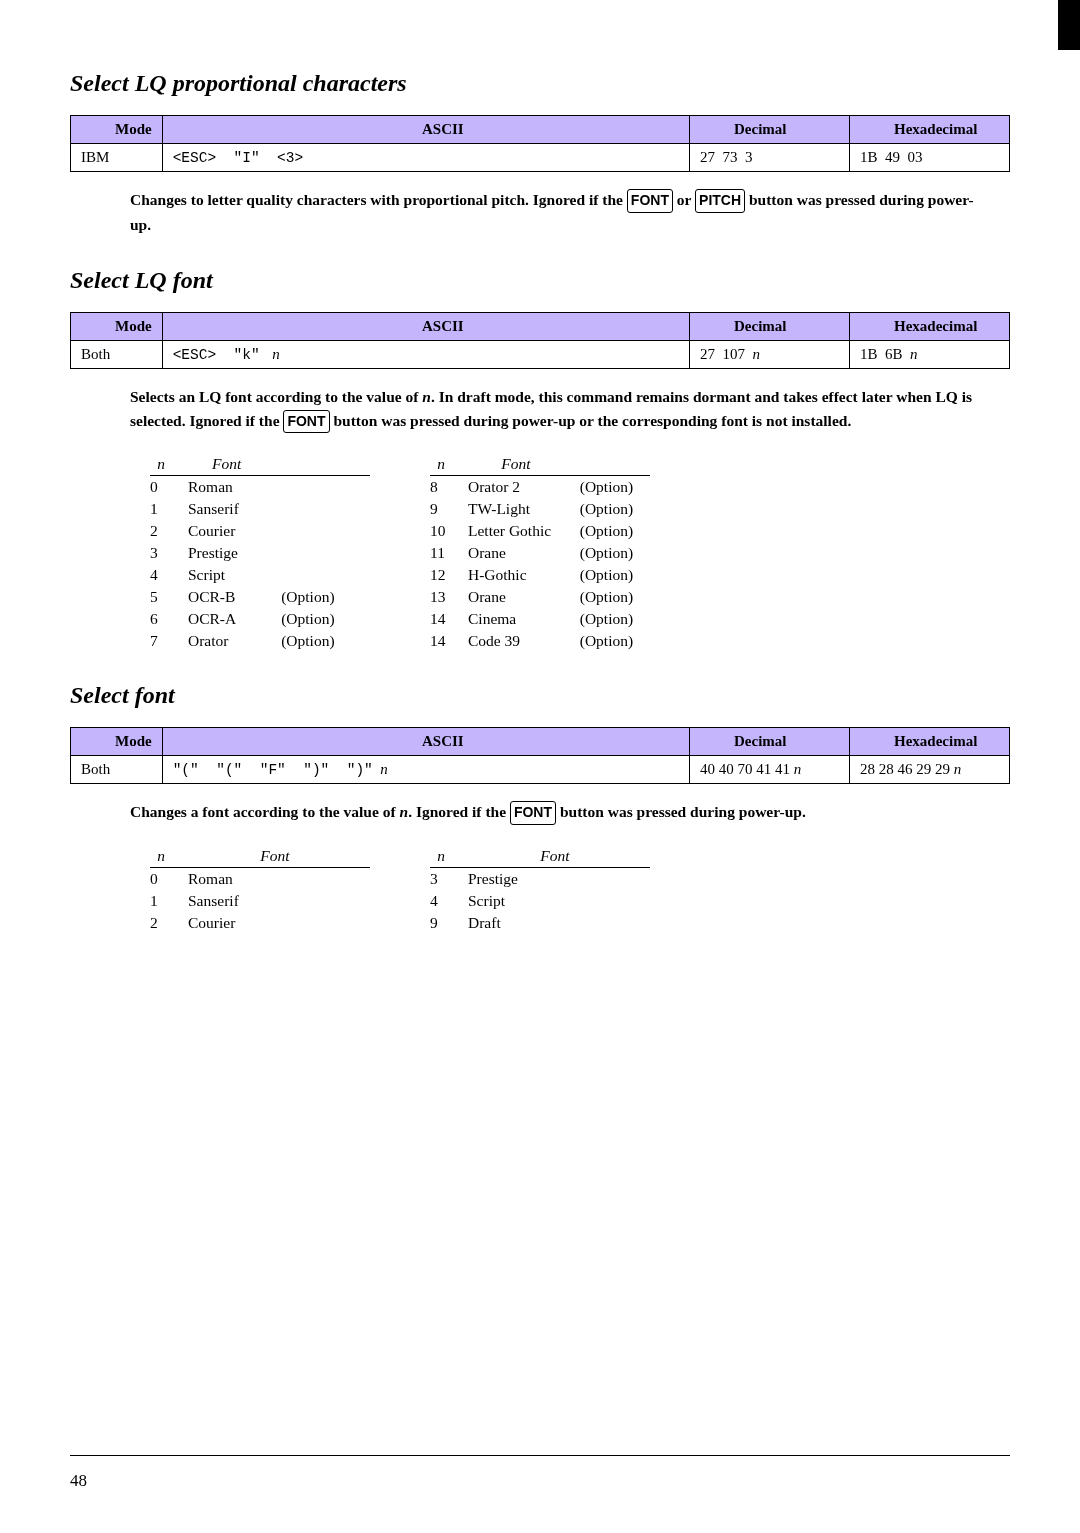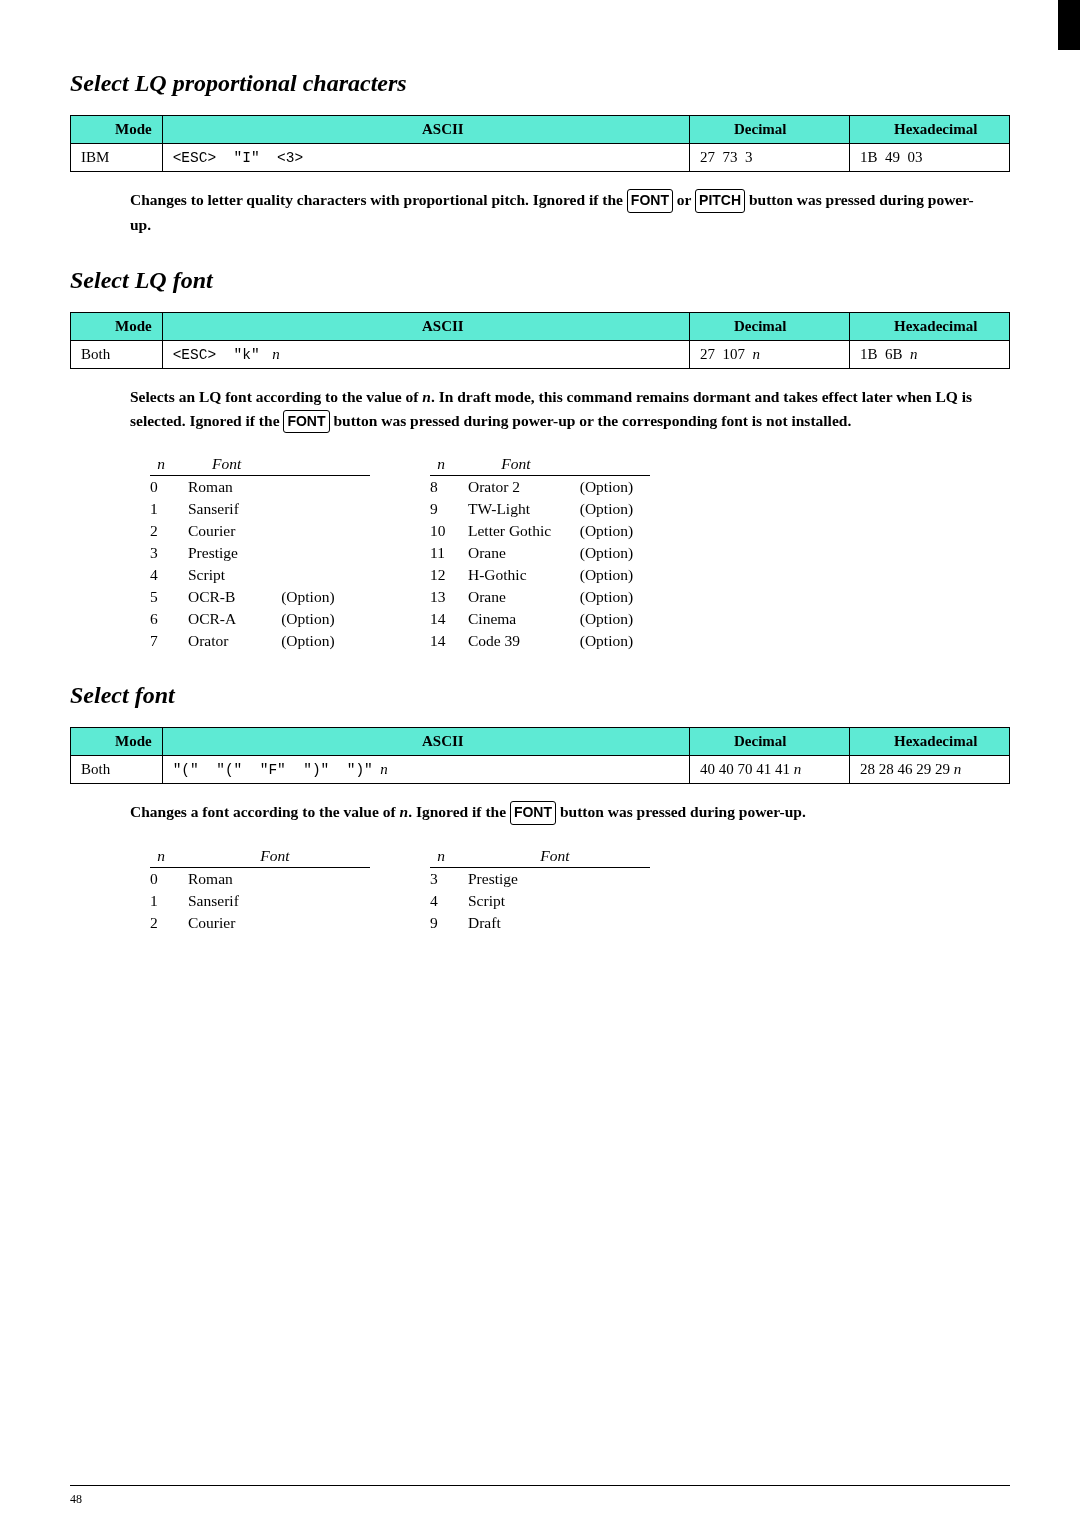--- a/index.html
+++ b/index.html
@@ -37,21 +37,21 @@
     .command-table th,
     .command-table td {
       border: 1px solid #000;
       padding: 5px 10px;
       text-align: left;
       vertical-align: middle;
     }
 
     .command-table th {
       font-weight: bold;
-      background: #5eead4;
+      background: #c4b5fd;
       padding-left: 44px;
     }
 
     .command-table .col-mode {
       width: 70px;
     }
 
     .command-table .col-ascii {
       width: auto;
       text-align: center;
@@ -116,25 +116,25 @@
       padding-left: 0;
       width: 30px;
     }
 
     .italic-n {
       font-style: italic;
     }
 
     .page-number {
       position: absolute;
-      bottom: 26px;
+      bottom: 42px;
       left: 70px;
-      font-size: 12px;
+      font-size: 17px;
       border-top: 1.5px solid #000;
-      padding-top: 6px;
+      padding-top: 15px;
       width: calc(1080px - 140px);
     }
 
     .monospace {
       font-family: 'Courier New', Courier, monospace;
       font-size: 14.5px;
     }
 
     .black-square {
       position: absolute;

